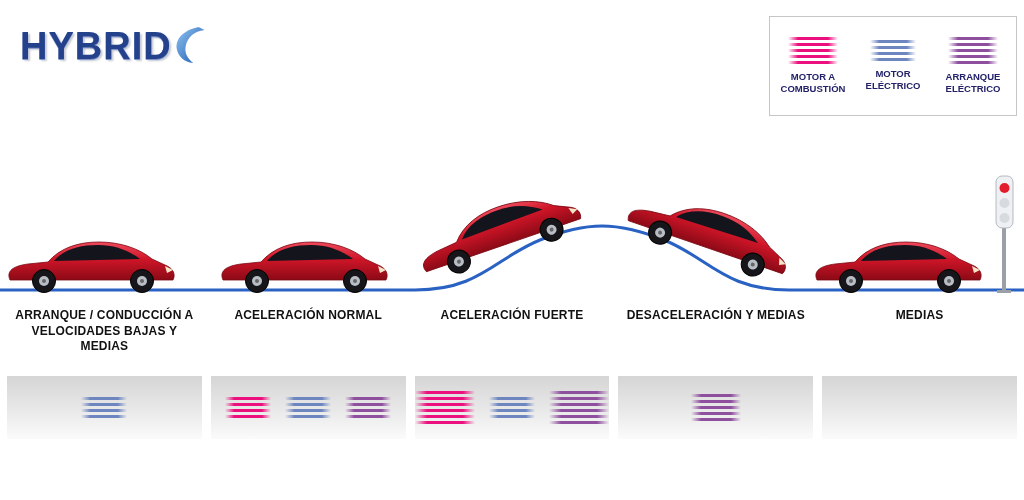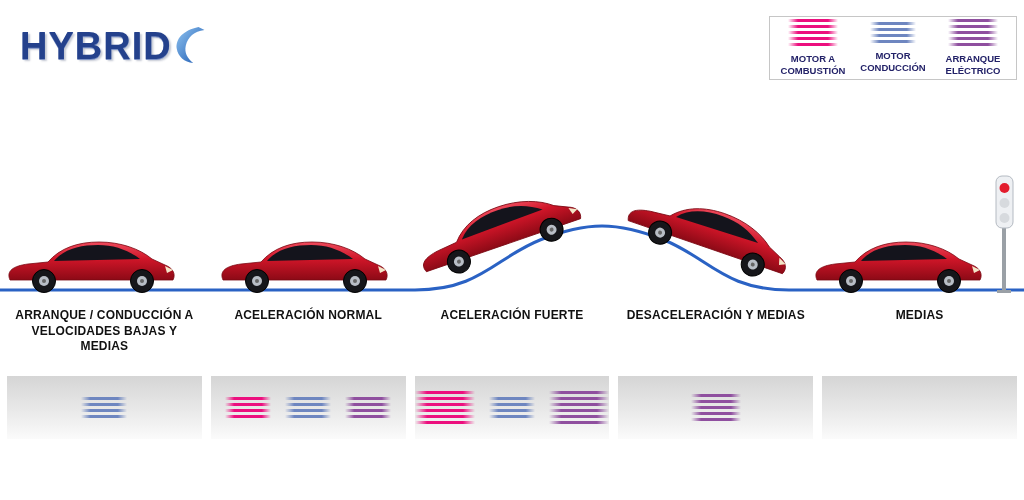--- a/index.html
+++ b/index.html
@@ -7,21 +7,21 @@
 
   .scene{position:absolute;left:0;top:0;width:1024px;height:500px;display:block}
 
   
   .logo{position:absolute;left:20px;top:22px;display:flex;align-items:flex-end;gap:3px}
   .logo-text{font-size:38px;font-weight:800;color:#24418c;letter-spacing:1px;
              text-shadow:0 1px 0 #7e93c6, 2px 2px 2px rgba(20,35,80,.25)}
   .logo-swoosh{width:36px;height:46px;margin-left:-2px}
 
   
-  .legend{position:absolute;right:7px;top:16px;width:248px;height:64px;background:#fff;
+  .legend{position:absolute;right:7px;top:16px;width:248px;height:100px;background:#fff;
           border:1px solid #c6c6c6;display:flex;justify-content:space-evenly;align-items:center;padding:4px 2px}
   .legend-item{display:flex;flex-direction:column;align-items:center;gap:7px;width:78px}
   .legend-label{font-size:9.5px;font-weight:700;color:#232268;text-align:center;line-height:1.25}
 
   
   .stripes{--sc:#999;
     background-image:repeating-linear-gradient(to bottom,var(--sc) 0 3px,rgba(255,255,255,0) 3px 6px);
     -webkit-mask-image:linear-gradient(90deg,transparent 0,#000 20%,#000 80%,transparent 100%);
             mask-image:linear-gradient(90deg,transparent 0,#000 20%,#000 80%,transparent 100%)}
   .stripes.combustion{--sc:var(--c-combustion,#ec0f7e)}
@@ -110,21 +110,21 @@
   </svg>
 </div>
 
 <div class="legend">
   <div class="legend-item">
     <div class="stripes combustion md"></div>
     <div class="legend-label">MOTOR A COMBUSTIÓN</div>
   </div>
   <div class="legend-item">
     <div class="stripes electric sm"></div>
-    <div class="legend-label">MOTOR CONDUCCIÓN</div>
+    <div class="legend-label">MOTOR ELÉCTRICO</div>
   </div>
   <div class="legend-item">
     <div class="stripes generator md"></div>
     <div class="legend-label">ARRANQUE ELÉCTRICO</div>
   </div>
 </div>
 
 <div class="stage-labels">
   <div class="stage-label">ARRANQUE / CONDUCCIÓN A VELOCIDADES BAJAS Y MEDIAS</div>
   <div class="stage-label">ACELERACIÓN NORMAL</div>

